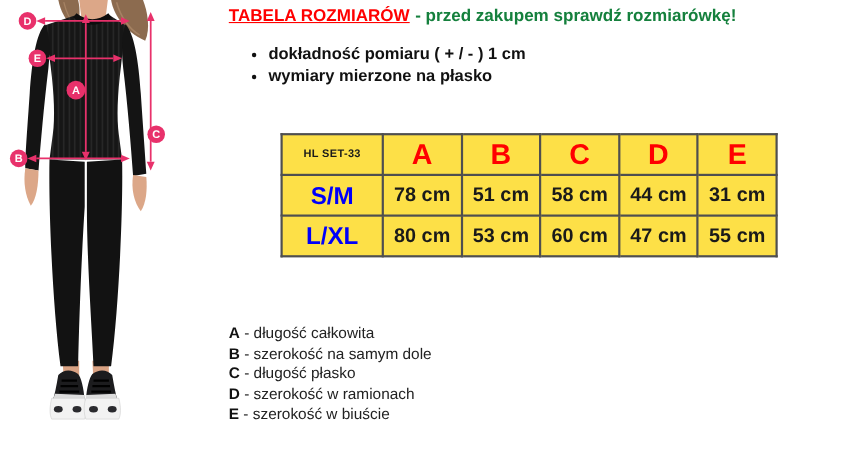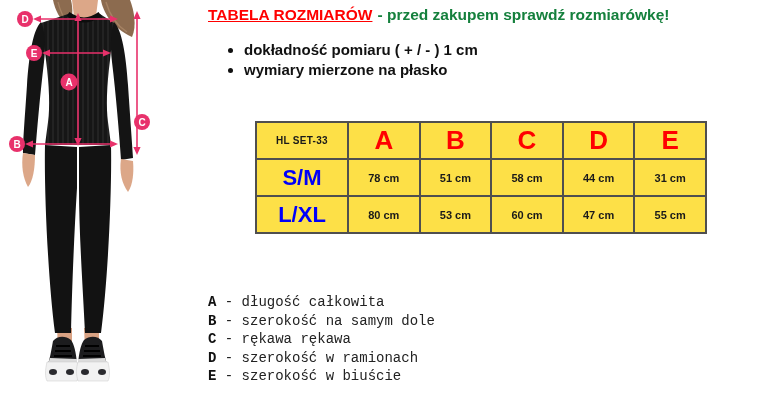--- a/index.html
+++ b/index.html
@@ -14,24 +14,24 @@
   .title-suffix { color:#15803d; margin-left:5px; }
 
   .bullets { position:absolute; left:214px; top:27px; margin:13px; padding-left:17px; font-size:15px; font-weight:bold; color:#111; }
   .bullets li { line-height:20px; }
 
   .size-table { position:absolute; left:255px; top:121px; border-collapse:collapse; table-layout:fixed; }
   .size-table td { border:2px solid #4f4f4f; text-align:center; vertical-align:middle; height:35px; padding:0; background:#fde047; }
   .code-cell   { font-size:10px; font-weight:bold; letter-spacing:0.3px; color:#1a1a1a; }
   .letter-cell { color:#ff0000; font-size:26px; font-weight:bold; }
   .size-cell   { color:#0000fa; font-size:22px; font-weight:bold; }
-  .value-cell  { font-size:11px; font-weight:bold; color:#1a1a1a; }
+  .value-cell  { font-size:18px; font-weight:bold; color:#1a1a1a; }
 
   .legend { position:absolute; left:208px; top:293px; font-size:14px; color:#222; }
-  .legend-row { line-height:18.5px;font-family:Liberation Mono, monospace; }
+  .legend-row { line-height:18.5px; }
   .legend-letter { font-weight:bold; color:#111; }
 
   svg text.marker-letter { font-family:"Liberation Sans", sans-serif; font-size:10px; font-weight:bold; fill:#ffffff; text-anchor:middle; }
 </style>
 </head>
 <body>
 
 <div class="page">
 
   <div class="figure-wrap">
@@ -177,18 +177,18 @@
         <td class="value-cell">60 cm</td>
         <td class="value-cell">47 cm</td>
         <td class="value-cell">55 cm</td>
       </tr>
     </tbody>
   </table>
 
   <div class="legend">
     <div class="legend-row"><span class="legend-letter">A</span> <span>- długość całkowita</span></div>
     <div class="legend-row"><span class="legend-letter">B</span> <span>- szerokość na samym dole</span></div>
-    <div class="legend-row"><span class="legend-letter">C</span> <span>- rękawa rękawa</span></div>
+    <div class="legend-row"><span class="legend-letter">C</span> <span>- długość płasko</span></div>
     <div class="legend-row"><span class="legend-letter">D</span> <span>- szerokość w ramionach</span></div>
     <div class="legend-row"><span class="legend-letter">E</span> <span>- szerokość w biuście</span></div>
   </div>
 
 </div>
 
 </body></html>

